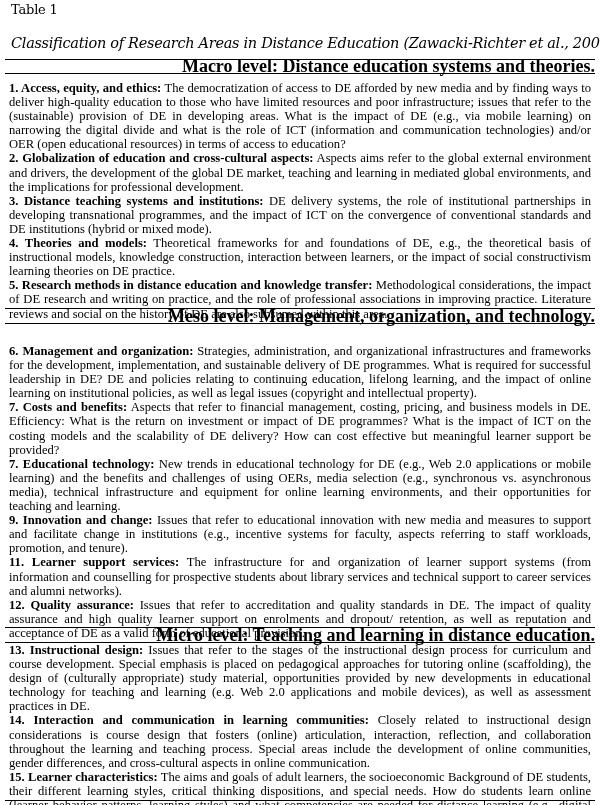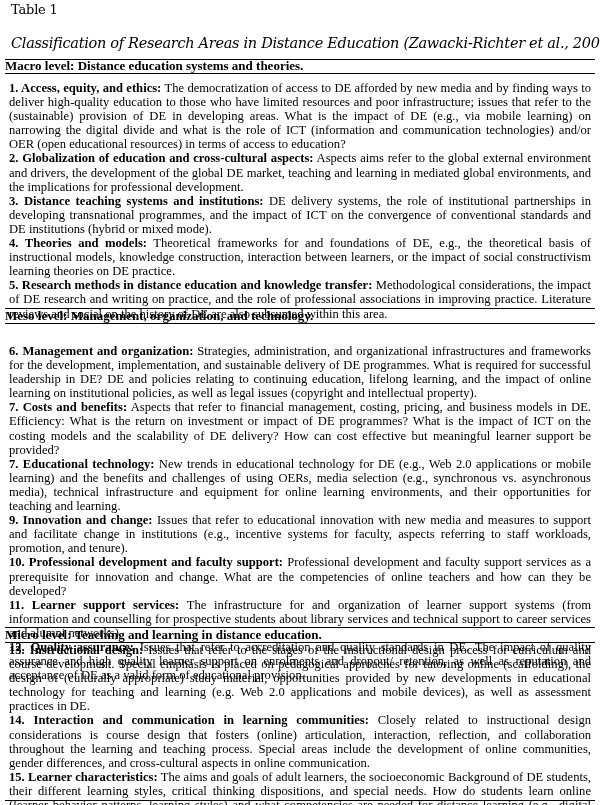--- a/index.html
+++ b/index.html
@@ -1,20 +1,20 @@
 <!DOCTYPE html>
 <html><head>
 <meta charset="utf-8">
 <style>
   html, body { margin:0; padding:0; background:#ffffff; }
   body { width:600px; height:805px; overflow:hidden; position:relative; font-family:"Liberation Serif", serif; color:#000; }
   .table-label { position:absolute; left:11px; top:2px; font-size:13px; font-family:"DejaVu Serif", serif; letter-spacing:-0.2px; }
   .caption { position:absolute; left:11px; top:35px; font-size:14.5px; font-style:italic; font-family:"DejaVu Serif", serif; letter-spacing:-0.3px; white-space:nowrap; }
   .rule { position:absolute; left:5px; width:590px; height:0; border-top:1.3px solid #000; }
-  .level-header { position:absolute; left:5px; width:590px; text-align:left; font-weight:bold; font-size:13px; line-height:14px; }
+  .level-header { position:absolute; left:5px; width:590px; text-align:right; font-weight:bold; font-size:18px; line-height:14px; }
   .block { position:absolute; left:9px; width:582px; font-size:12.6px; line-height:14.1px; text-align:justify; }
   .entry { margin:0; }
   .entry b { font-weight:bold; }
 </style>
 </head>
 <body>
 
 <div class="table-label">Table 1</div>
 <div class="caption">Classification of Research Areas in Distance Education (Zawacki-Richter  et al., 2009)</div>
 
@@ -30,21 +30,20 @@
 </div>
 
 <div class="rule" style="top:308px;"></div>
 <div class="level-header" style="top:309px;">Meso level: Management, organization, and technology.</div>
 <div class="rule" style="top:323px;"></div>
 <div class="block" style="top:344px;">
   <p class="entry"><b>6. Management and organization:</b><span> Strategies, administration, and organizational infrastructures and frameworks for the development, implementation, and sustainable delivery of DE programmes. What is required for successful leadership in DE? DE and policies relating to continuing education, lifelong learning, and the impact of online learning on institutional  policies, as well as legal issues (copyright and intellectual  property).</span></p>
   <p class="entry"><b>7. Costs and benefits:</b><span> Aspects that refer to financial management, costing, pricing, and business models in DE. Efficiency: What is the return on investment or impact of DE programmes? What is the impact of ICT on the costing models and the scalability  of DE delivery? How can cost effective but meaningful  learner support be provided?</span></p>
   <p class="entry"><b>7. Educational technology:</b><span> New trends in educational technology for DE (e.g., Web 2.0 applications or mobile learning) and the benefits and challenges of using OERs, media selection (e.g., synchronous vs. asynchronous media), technical infrastructure and equipment for online learning environments, and their opportunities for teaching and learning.</span></p>
   <p class="entry"><b>9. Innovation and change:</b><span> Issues that refer to educational innovation with new media and measures to support and facilitate change in institutions (e.g., incentive systems for faculty, aspects referring to staff workloads, promotion, and tenure).</span></p>
-  <p class="entry"><b>10. Professional development and faculty support:</b><span> Professional development and faculty support services as a prerequisite for innovation and change. What are the competencies  of online teachers and how can they be developed?</span></p>
   <p class="entry"><b>11. Learner support services:</b><span> The infrastructure for and organization of learner support systems (from information and counselling for prospective students about library services and technical support to career services and alumni networks).</span></p>
   <p class="entry"><b>12. Quality assurance:</b><span> Issues that refer to accreditation and quality standards in DE. The impact of quality assurance and high quality learner support on enrolments and dropout/ retention, as well as reputation and acceptance of DE as a valid form of educational  provision.</span></p>
 </div>
 
 <div class="rule" style="top:627px;"></div>
 <div class="level-header" style="top:628px;">Micro level:  Teaching and learning in distance education.</div>
 <div class="rule" style="top:642px;"></div>
 <div class="block" style="top:643px;">
   <p class="entry"><b>13. Instructional design:</b><span> Issues that refer to the stages of the instructional design process for curriculum and course development. Special emphasis is placed on pedagogical approaches for tutoring online (scaffolding), the design of (culturally appropriate) study material, opportunities provided by new developments in educational technology for teaching  and learning (e.g. Web 2.0 applications  and mobile devices), as well as assessment practices  in DE.</span></p>
   <p class="entry"><b>14. Interaction and communication in learning communities:</b><span> Closely related to instructional design considerations is course design that fosters (online) articulation, interaction, reflection, and collaboration throughout the learning and teaching process. Special areas include the development of online communities, gender differences, and cross-cultural aspects in online communication.</span></p>

